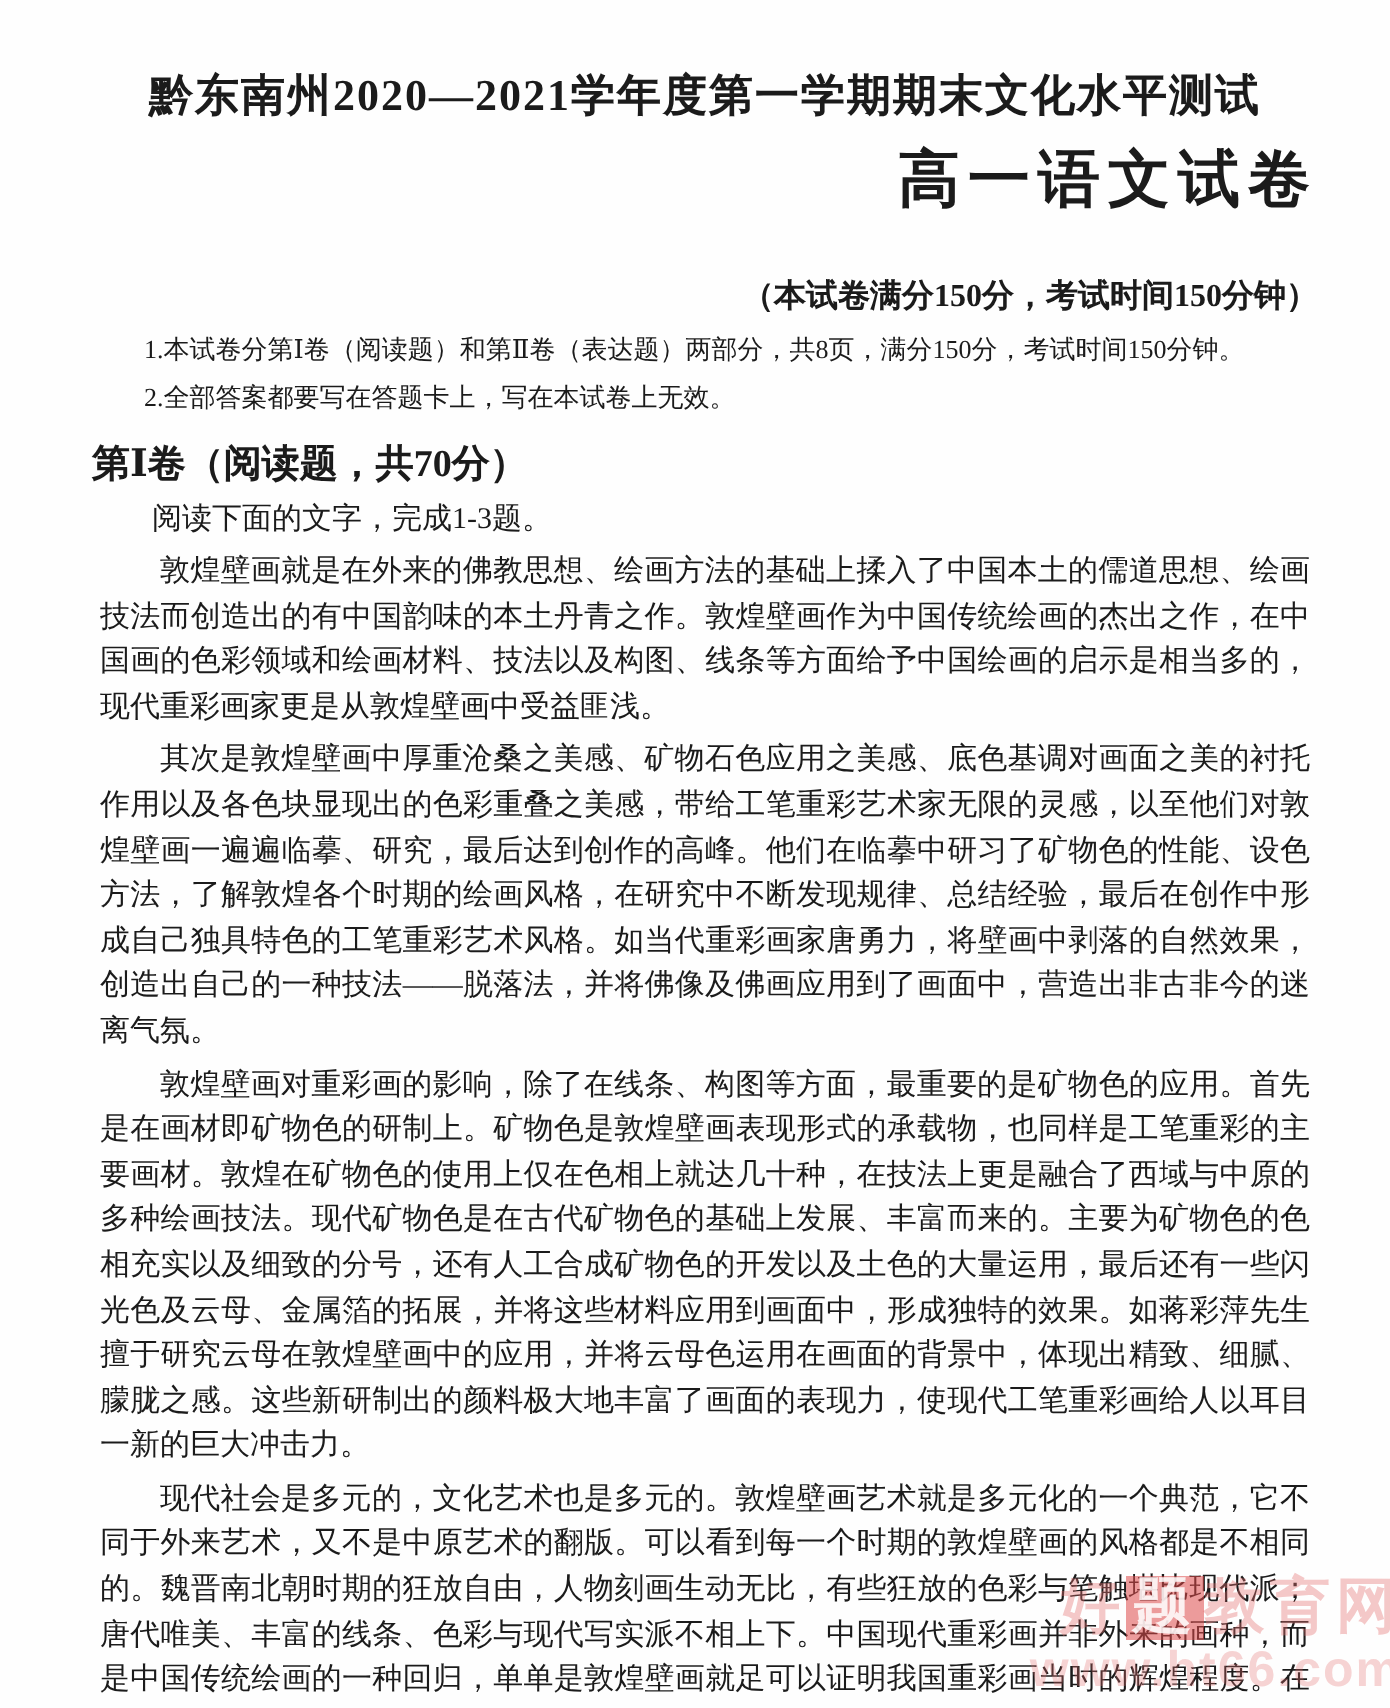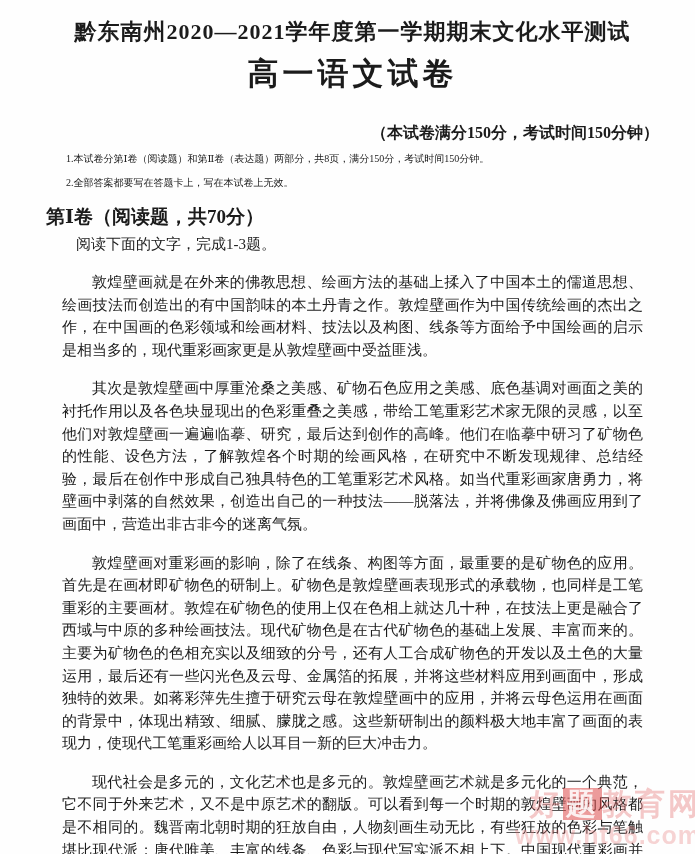--- a/index.html
+++ b/index.html
@@ -5,54 +5,54 @@
   html, body { margin: 0; padding: 0; background: #ffffff; }
   .page {
     position: relative;
     width: 695px;
     height: 854px;
     overflow: hidden;
     box-sizing: border-box;
     background: #fefefe;
     color: #1b1b1b;
     font-family: "Liberation Serif", "DejaVu Serif", serif;
-    padding: 16px 36px 0 46px;
+    padding: 32px 36px 0 46px;
   }
   .title-l1 {
     margin: 0;
     text-align: center;
     font-size: 22px;
     font-weight: bold;
     letter-spacing: 1px;
     line-height: 32px;
   }
   .title-l2 {
     margin: 5px 0 0 0;
-    text-align: center;
+    text-align: right;
     font-size: 31px;
     font-weight: bold;
     letter-spacing: 4px;
     line-height: 42px;
   }
   .exam-info {
     margin: 27px 0 3px 0;
     text-align: right;
     font-size: 16px;
     font-weight: bold;
     line-height: 22px;
   }
   .notice-heading {
     margin: 2px 0 0 0;
     font-size: 16px;
     font-weight: bold;
     line-height: 23px;
   }
   .notice-item {
     margin: 0;
-    font-size: 10px;
+    font-size: 13px;
     line-height: 23.5px;
     text-indent: 2em;
     text-align: justify;
   }
   .part-heading {
     margin: 9px 0 3px 0;
     text-align: left;
     font-size: 19px;
     font-weight: bold;
     line-height: 27px;
@@ -63,21 +63,21 @@
     font-weight: bold;
     line-height: 24px;
   }
   .instruction {
     margin: 1px 0;
     font-size: 15px;
     line-height: 22px;
     text-indent: 2em;
   }
   .body-para {
-    margin: 16px;
+    margin: 4px;
     font-size: 15px;
     line-height: 22.6px;
     text-indent: 2em;
     text-align: justify;
   }
   .watermark {
     position: absolute;
     right: -6px;
     bottom: 6px;
     text-align: right;

